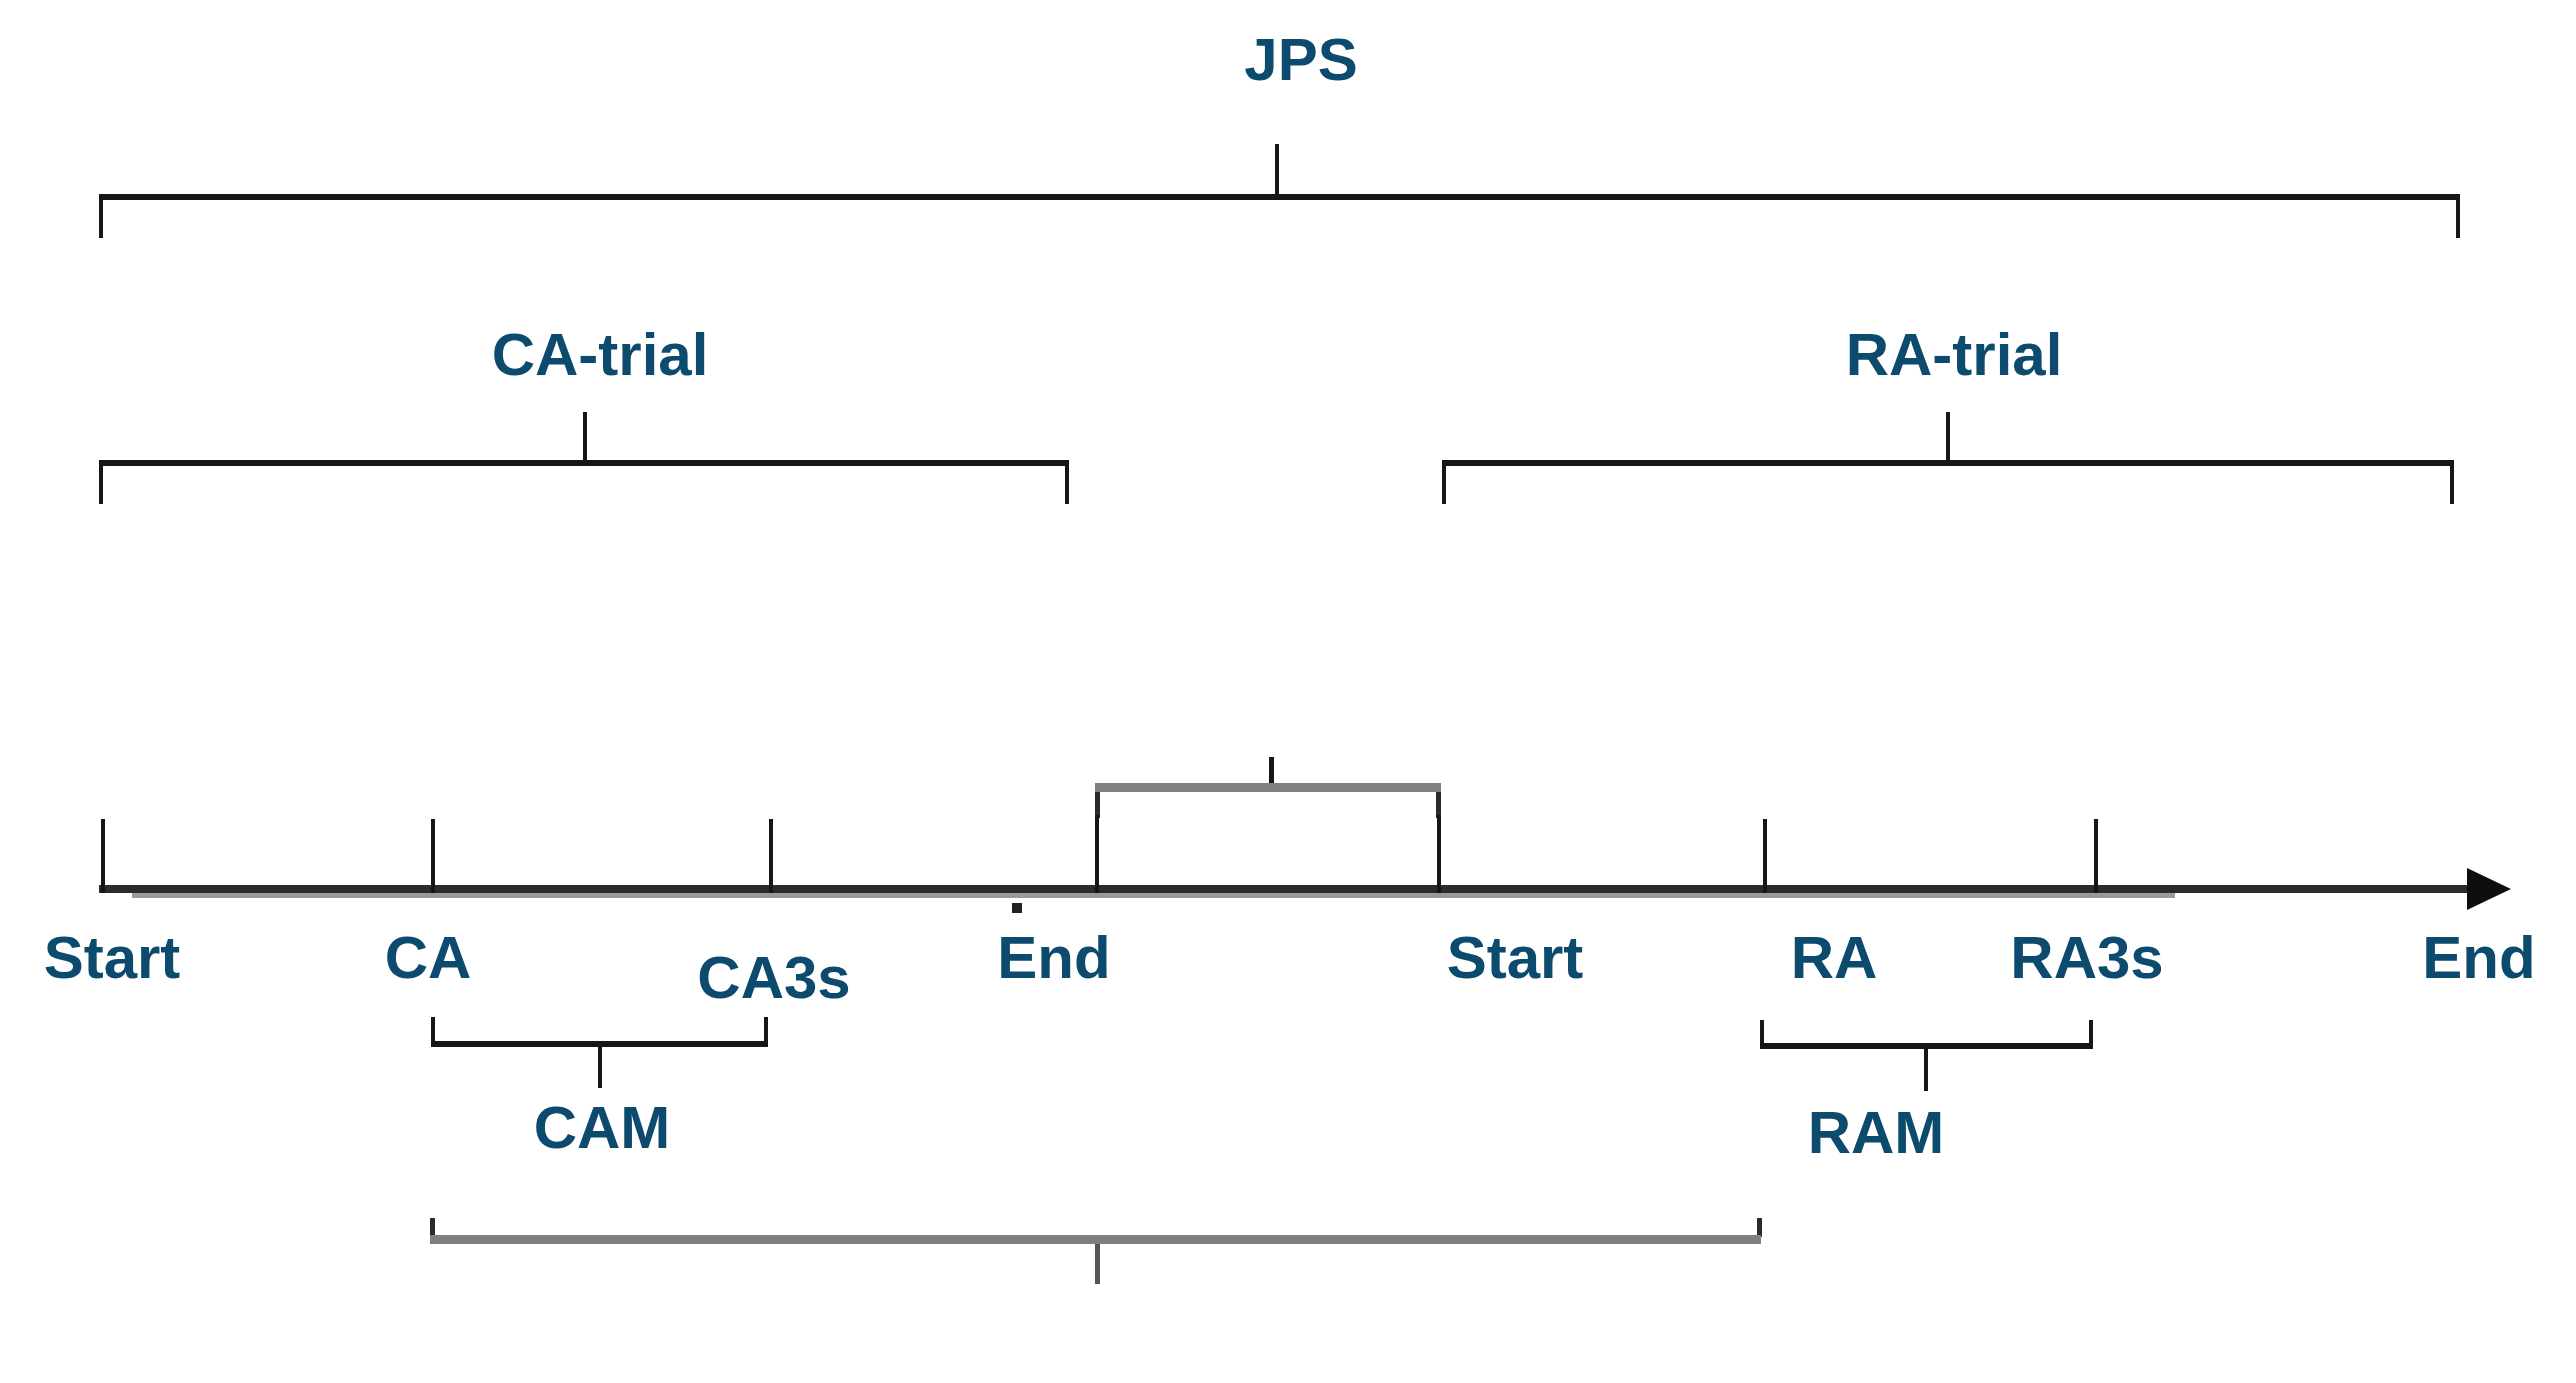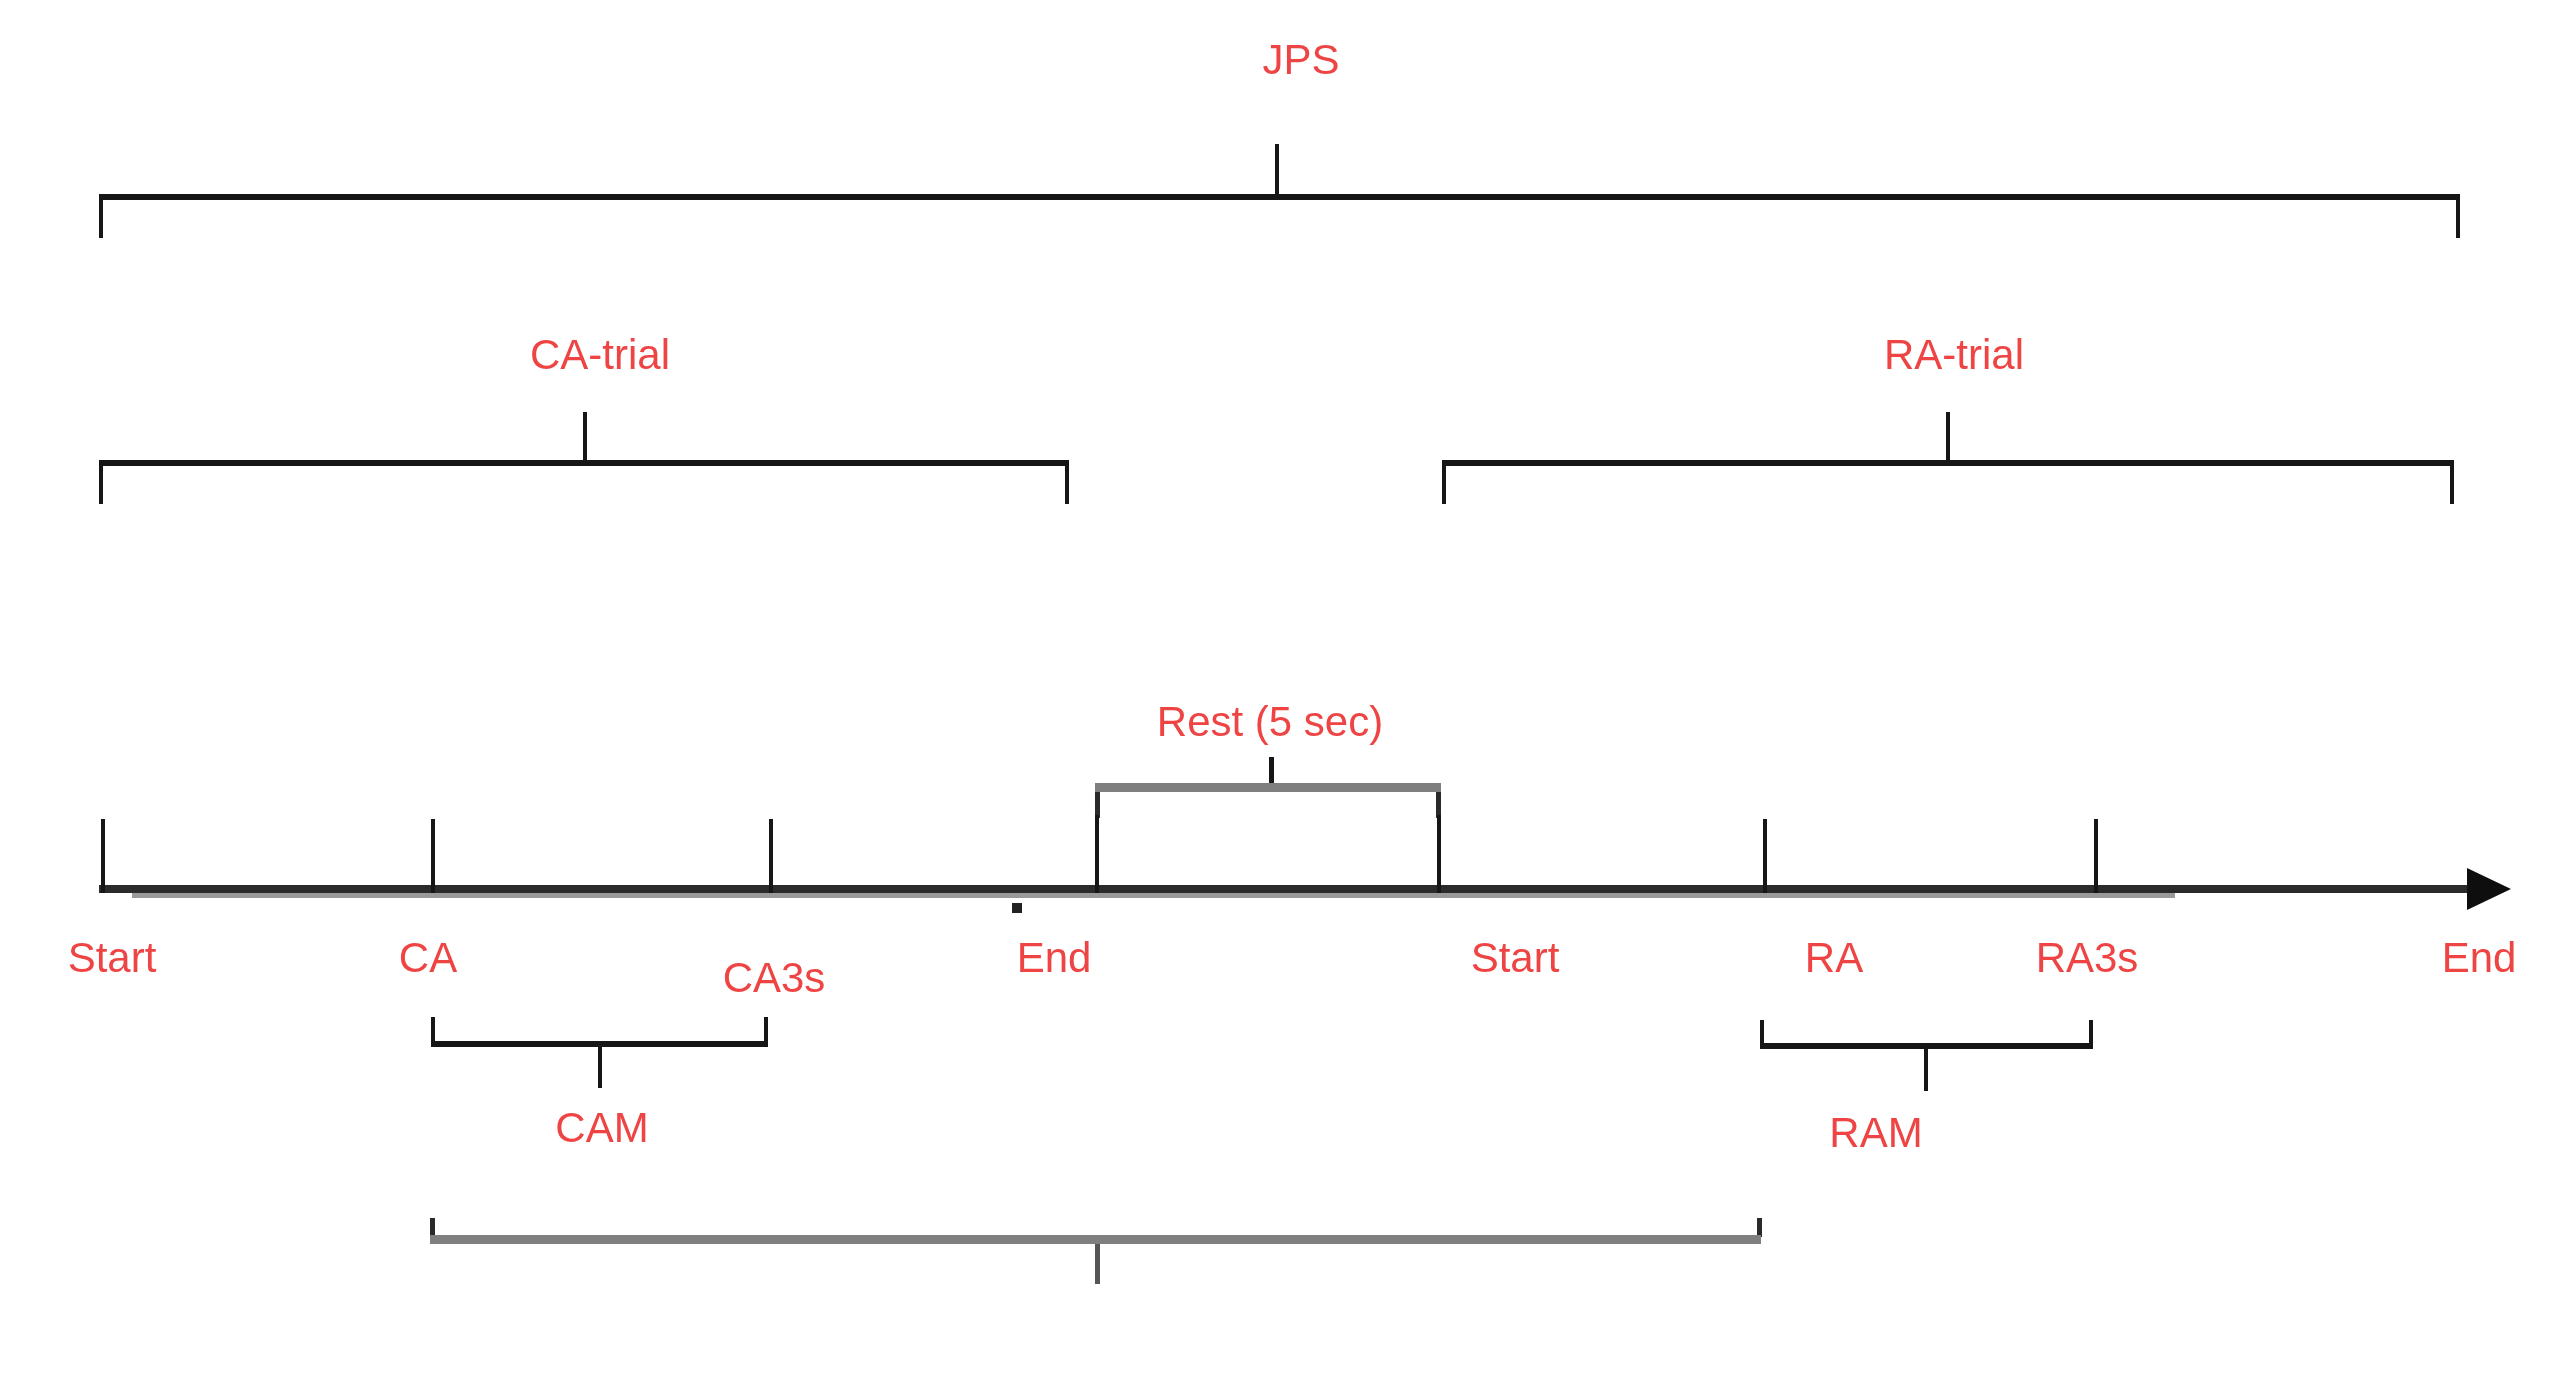--- a/index.html
+++ b/index.html
@@ -8,24 +8,25 @@
     width: 2576px;
     height: 1383px;
     background: #ffffff;
     font-family: "Liberation Sans", sans-serif;
     color: #111111;
     overflow: hidden;
   }
   .lbl {
     position: absolute;
     transform: translateX(-50%);
-    font-size: 42px;
+    font-size: 60px;
     line-height: 66px;
     white-space: nowrap;
-    color: #ef4444;
+    color: #0c4a6e;
+    font-weight: bold;
   }
   .hline  { position: absolute; background: #161616; }
   .gline  { position: absolute; background: #7f7f7f; }
   .vtick  { position: absolute; background: #161616; }
   .gtick  { position: absolute; background: #2a2a2a; }
   .dgray  { background: #555555; }
   .arrowhead {
     position: absolute;
     width: 0; height: 0;
     border-top: 21px solid transparent;
@@ -50,21 +51,20 @@
   <div class="hline" style="left:99px; top:460px; width:970px; height:5.7px;"></div>
   <div class="vtick" style="left:99px; top:460px; width:3.8px; height:44px;"></div>
   <div class="vtick" style="left:1065px; top:460px; width:3.8px; height:44px;"></div>
 
   <div class="lbl" style="left:1954px; top:322px;">RA-trial</div>
   <div class="vtick" style="left:1946px; top:412px; width:3.8px; height:53px;"></div>
   <div class="hline" style="left:1442px; top:460px; width:1012px; height:5.7px;"></div>
   <div class="vtick" style="left:1442px; top:460px; width:3.8px; height:44px;"></div>
   <div class="vtick" style="left:2450px; top:460px; width:3.8px; height:44px;"></div>
 
-  <div class="lbl" style="left:1270px; top:689px;">Rest (5 sec)</div>
   <div class="vtick" style="left:1269px; top:757px; width:4.7px; height:35px;"></div>
   <div class="gline" style="left:1095px; top:783px; width:346px; height:8.5px;"></div>
   <div class="gtick" style="left:1095px; top:792px; width:4.7px; height:25.5px;"></div>
   <div class="gtick" style="left:1436px; top:792px; width:4.7px; height:25.5px;"></div>
 
   <div class="gline" style="left:132px; top:893px; width:2043px; height:4.7px; background:#9a9a9a;"></div>
   <div class="hline" style="left:99px; top:885px; width:2372px; height:7.6px; background:#2b2b2b;"></div>
   <div class="arrowhead" style="left:2467px; top:868px;"></div>
 
   <div class="vtick" style="left:101px;  top:819px; width:3.8px; height:74px;"></div>

